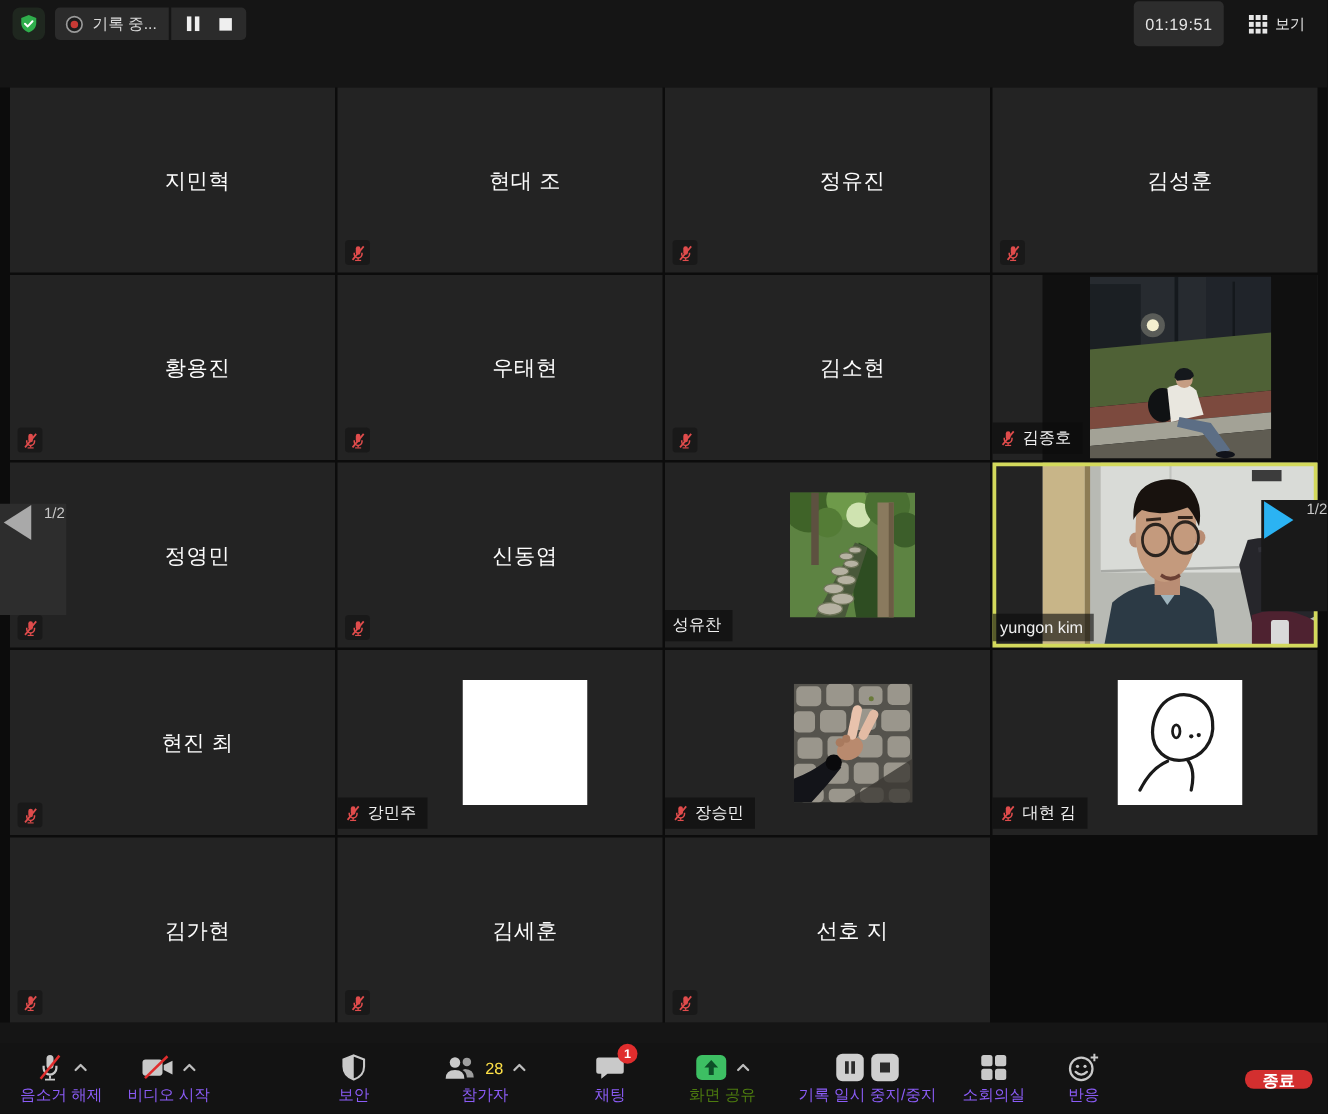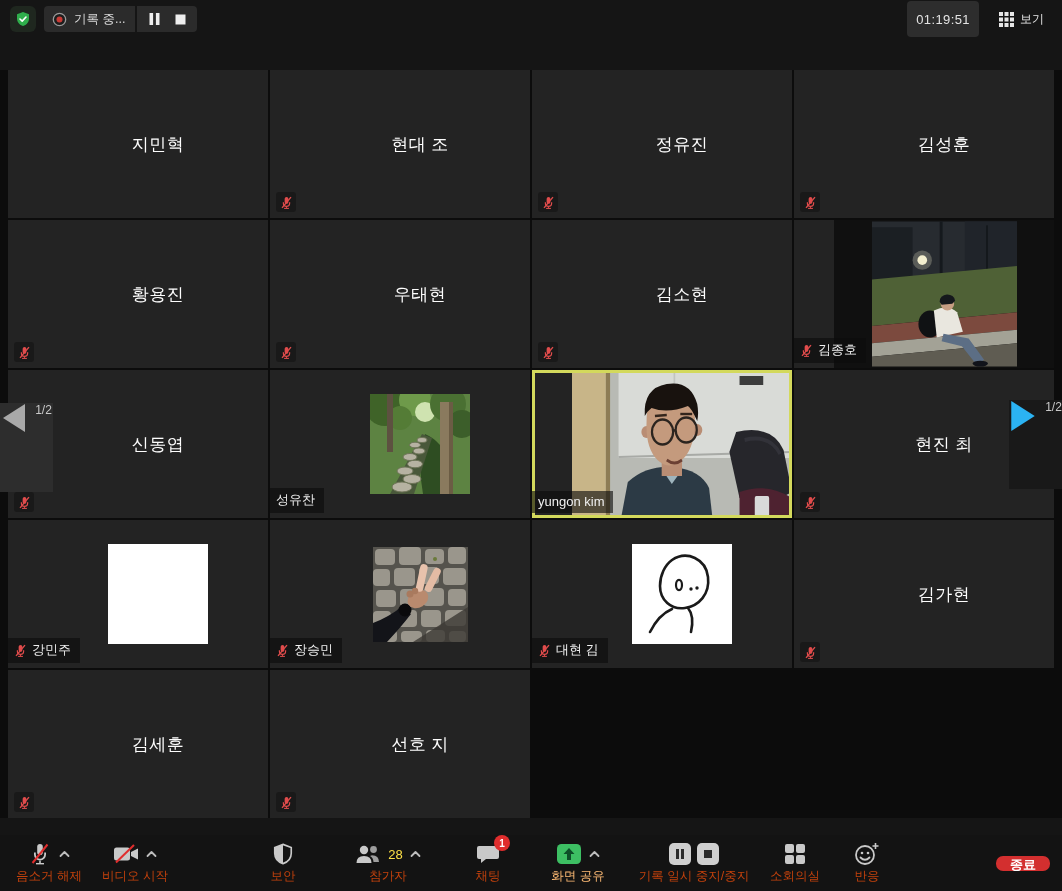--- a/index.html
+++ b/index.html
@@ -33,22 +33,22 @@
   
   .nav-panel { position:absolute; width:53px; height:89px; display:flex; flex-direction:row; align-items:flex-start; justify-content:center; gap:8px; z-index:5; cursor:pointer; }
   .nav-left  { left:0; top:403px; background:#2d2d2d; }
   .nav-right { right:0; top:400px; background:#191919; }
   .nav-page { font-size:12px; color:#c9c9c9; }
 
   
   .toolbar { position:absolute; bottom:0; left:0; width:100%; height:56px; background:#131313; display:flex; align-items:center; padding:0 12px 0 6px; }
   .tb-item { display:flex; flex-direction:column; align-items:center; justify-content:center; height:56px; cursor:pointer; }
   .tb-iconrow { height:26px; display:flex; align-items:center; gap:7px; position:relative; }
-  .tb-label { font-size:12.5px; color:#c2410c; margin-top:1px; white-space:nowrap; }
-  .tb-label.green { color:#fdba74; }
+  .tb-label { font-size:12.5px; color:#8b5cf6; margin-top:1px; white-space:nowrap; }
+  .tb-label.green { color:#4d7c0f; }
   .tb-count { color:#fde047; font-size:13px; }
   .badge { position:absolute; top:-6px; right:-10px; background:#e02d2d; color:#fff; font-size:10px; font-weight:bold;
            min-width:16px; height:16px; border-radius:8px; display:flex; align-items:center; justify-content:center; padding:0 3px; }
   .end-btn { margin-left:auto; background:#d32f2f; color:#fff; font-size:13px; font-weight:bold; border:none;
              border-radius:7px; width:54px; height:15px; cursor:pointer; }
 </style>
 </head>
 <body>
 
 <div class="topbar">
@@ -212,20 +212,34 @@
         <svg width="13" height="13" viewBox="0 0 14 14">
     <g fill="#e04c4c">
       <rect x="5" y="1" width="4" height="7.4" rx="2"></rect>
       <path d="M3 6.6v1.2a4 4 0 0 0 8 0V6.6h-1.3v1.2a2.7 2.7 0 0 1-5.4 0V6.6Z"></path>
       <rect x="6.4" y="11" width="1.2" height="1.8"></rect>
             <rect x="4.4" y="12.8" width="5.2" height="1.1"></rect>
     </g>
     <line x1="2.2" y1="12.8" x2="11.8" y2="1.2" stroke="#e04c4c" stroke-width="1.5"></line>
   </svg>
         <span>김종호</span>
+      </div>
+    </div>
+    <div class="tile">
+      <span class="center-name">정영민</span>
+      <div class="mute-only">
+        <svg width="13" height="13" viewBox="0 0 14 14">
+    <g fill="#e04c4c">
+      <rect x="5" y="1" width="4" height="7.4" rx="2"></rect>
+      <path d="M3 6.6v1.2a4 4 0 0 0 8 0V6.6h-1.3v1.2a2.7 2.7 0 0 1-5.4 0V6.6Z"></path>
+      <rect x="6.4" y="11" width="1.2" height="1.8"></rect>
+            <rect x="4.4" y="12.8" width="5.2" height="1.1"></rect>
+    </g>
+    <line x1="2.2" y1="12.8" x2="11.8" y2="1.2" stroke="#e04c4c" stroke-width="1.5"></line>
+  </svg>
       </div>
     </div>
     <div class="tile">
       <span class="center-name">신동엽</span>
       <div class="mute-only">
         <svg width="13" height="13" viewBox="0 0 14 14">
     <g fill="#e04c4c">
       <rect x="5" y="1" width="4" height="7.4" rx="2"></rect>
       <path d="M3 6.6v1.2a4 4 0 0 0 8 0V6.6h-1.3v1.2a2.7 2.7 0 0 1-5.4 0V6.6Z"></path>
       <rect x="6.4" y="11" width="1.2" height="1.8"></rect>

